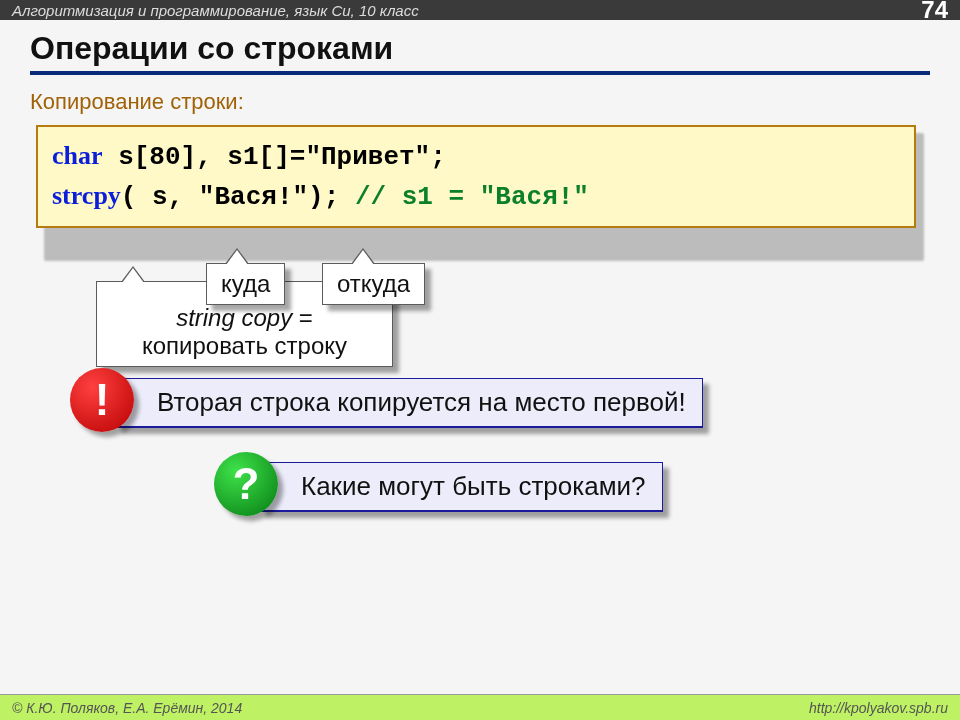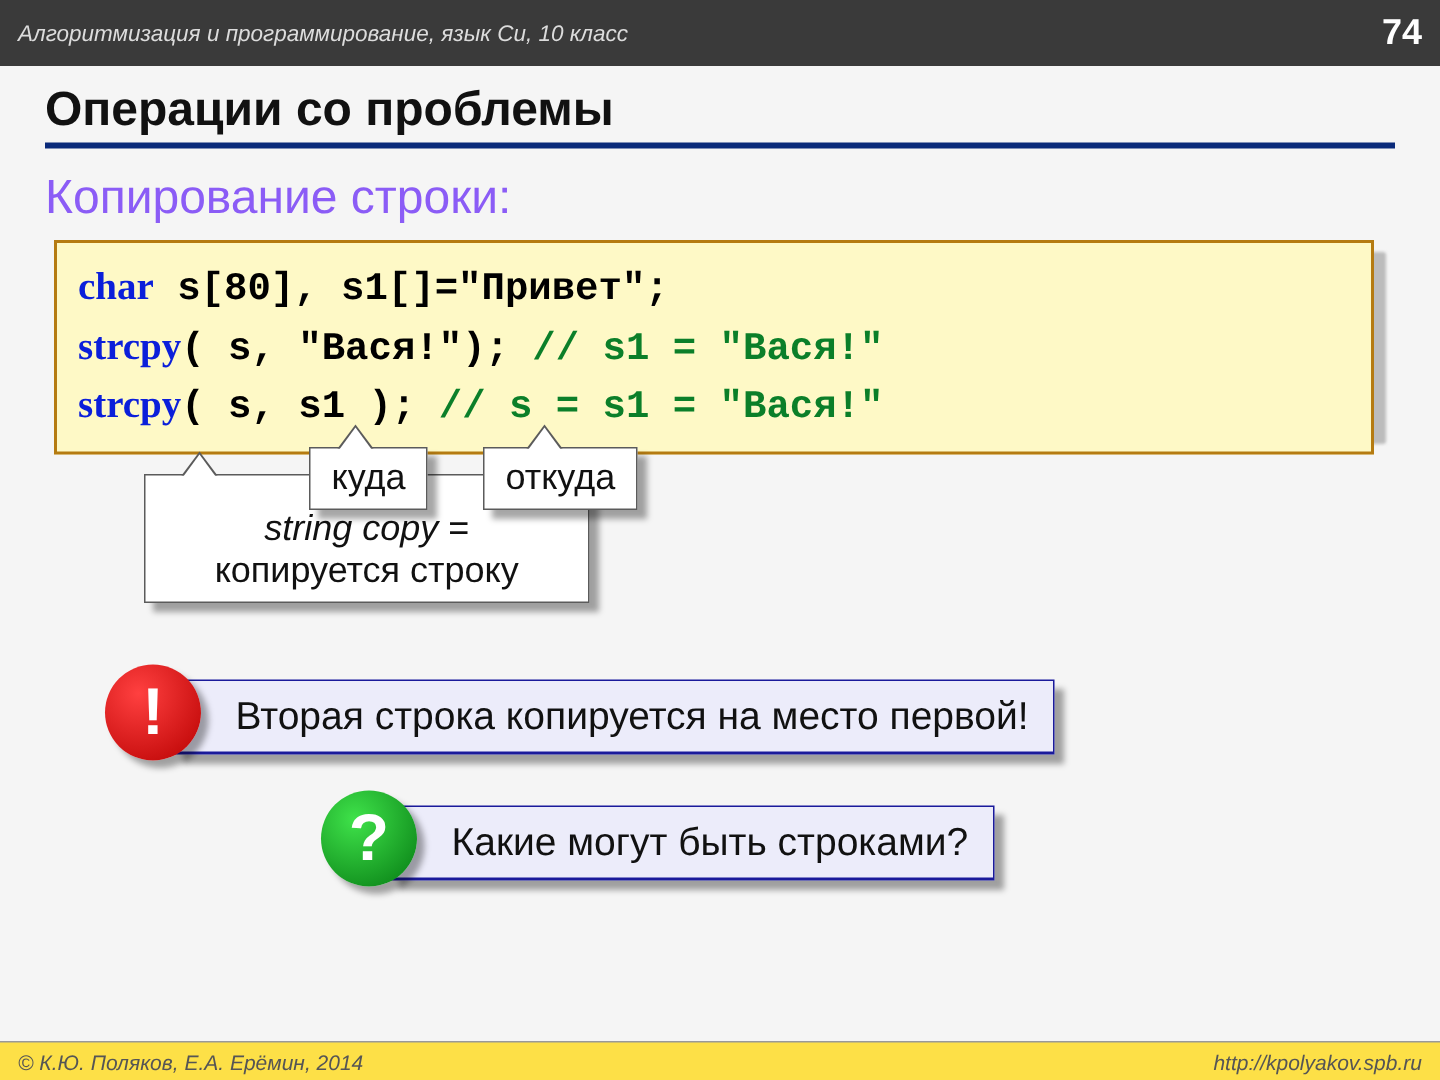--- a/index.html
+++ b/index.html
@@ -7,21 +7,21 @@
     width: 960px;
     height: 720px;
     background: #f5f5f5;
     font-family: Arial, sans-serif;
     position: relative;
     overflow: hidden;
   }
   .topbar {
     background: #3a3a3a;
     color: #dcdcdc;
-    height: 44px;
+    height: 20px;
     display: flex;
     align-items: center;
     justify-content: space-between;
     padding: 0 12px;
     font-size: 15px;
     font-style: italic;
   }
   .topbar .pagenum {
     color: #fff;
     font-weight: bold;
@@ -34,22 +34,22 @@
   }
   h1.title {
     font-size: 32px;
     font-weight: bold;
     color: #111;
     border-bottom: 4px solid #0a2a7a;
     padding-bottom: 4px;
     margin-bottom: 14px;
   }
   .subhead {
-    color: #8b5cf6;
-    font-size: 32px;
+    color: #a16207;
+    font-size: 22px;
     margin-bottom: 10px;
   }
   .codebox-wrap {
     position: relative;
     margin-left: 6px;
     margin-bottom: 150px;
   }
   .codebox-shadow {
     position: absolute;
     left: 8px; top: 8px;
@@ -166,61 +166,58 @@
     font-size: 26px;
     color: #111;
     box-shadow: 6px 6px 4px rgba(0,0,0,.35);
     display: inline-block;
   }
   .note-row.q { margin-left: 190px; }
 
   .footer {
     position: absolute;
     bottom: 0; left: 0; right: 0;
-    background: #fde047;
+    background: #bef264;
     border-top: 1px solid #999;
     height: 26px;
     display: flex;
     justify-content: space-between;
     align-items: center;
     padding: 0 12px;
     font-size: 14px;
     font-style: italic;
     color: #555;
   }
 </style>
 </head>
 <body>
 
 <div class="topbar">
   <span>Алгоритмизация и программирование, язык Си, 10 класс</span>
   <span class="pagenum">74</span>
 </div>
 
 <div class="content">
-  <h1 class="title">Операции со проблемы</h1>
+  <h1 class="title">Операции со строками</h1>
   <div class="subhead">Копирование строки:</div>
 
   <div class="codebox-wrap">
     <div class="codebox-shadow"></div>
     <div class="codebox">
       <div>
         <span class="kw-blue">char</span><span> s[80], s1[]="Привет";</span>
       </div>
       <div>
         <span class="kw-blue">strcpy</span><span>( s, "Вася!"); </span><span class="kw-green">// s1 = "Вася!"</span>
       </div>
-      <div>
-        <span class="kw-blue">strcpy</span><span>( s, s1 );    </span><span class="kw-green">// s = s1 = "Вася!"</span>
-      </div>
     </div>
 
     <div class="lbl-box lbl-strcpy">
       <span class="ital">string copy</span><span> = </span><br>
-      <span>копируется строку</span>
+      <span>копировать строку</span>
     </div>
     <div class="lbl-box lbl-kuda">
       <span>куда</span>
     </div>
     <div class="lbl-box lbl-otkuda">
       <span>откуда</span>
     </div>
   </div>
 
   <div class="note-row">

